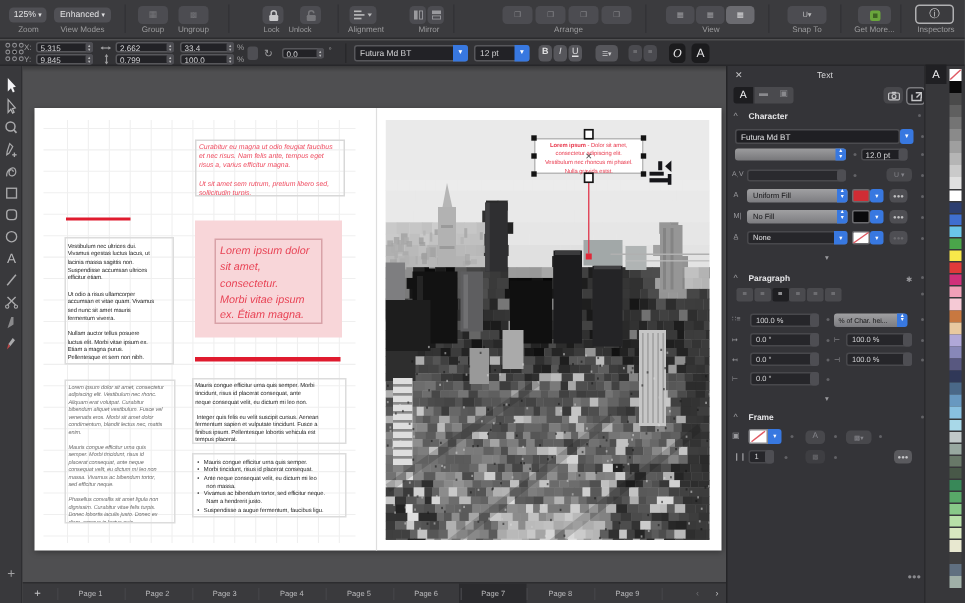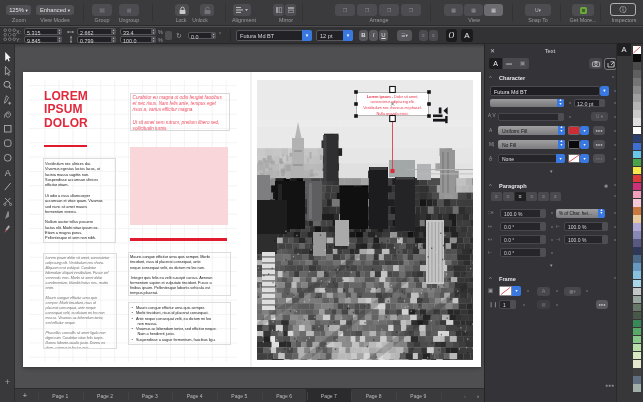--- a/index.html
+++ b/index.html
@@ -191,25 +191,25 @@
       <line x1="6" y1="185.2" x2="214" y2="185.2" stroke="#efefef" stroke-width="0.7"></line>
       <line x1="6" y1="199.5" x2="214" y2="199.5" stroke="#efefef" stroke-width="0.7"></line>
       <line x1="6" y1="213.8" x2="214" y2="213.8" stroke="#efefef" stroke-width="0.7"></line>
       <line x1="6" y1="228.1" x2="214" y2="228.1" stroke="#efefef" stroke-width="0.7"></line>
       <line x1="6" y1="242.4" x2="214" y2="242.4" stroke="#efefef" stroke-width="0.7"></line>
       <line x1="6" y1="256.7" x2="214" y2="256.7" stroke="#efefef" stroke-width="0.7"></line>
       <line x1="6" y1="271.0" x2="214" y2="271.0" stroke="#efefef" stroke-width="0.7"></line>
       <line x1="6" y1="285.3" x2="214" y2="285.3" stroke="#efefef" stroke-width="0.7"></line>
       <line x1="228" y1="0" x2="228" y2="295" stroke="#dedede" stroke-width="0.8"></line>
     </svg>
-    <div class="abs" style="left:29px;top:45.5px;width:70px;color:#e1293c;font-weight:bold;font-size:12px;line-height:13.7px;letter-spacing:0.1px;">LOREM<br>IPSUM<br>DOLOR</div>
     <div class="abs" style="left:29px;top:100.6px;width:43px;height:2.4px;background:#e01b2e;"></div>
     <div class="abs" style="left:114.6px;top:48.8px;width:100px;height:38.2px;border:0.7px solid #d8d8d8;color:#ee4c60;font-style:italic;font-size:4.6px;line-height:6.05px;padding:1.6px 2px;overflow:hidden;">Curabitur eu magna ut odio feugiat faucibus<br>et nec risus. Nam felis ante, tempus eget<br>risus a, varius efficitur magna.<br><br>Ut sit amet sem rutrum, pretium libero sed,<br>sollicitudin turpis.</div>
     <div class="abs" style="left:27.5px;top:114px;width:73.5px;height:84.5px;border:0.7px solid #dcdcdc;color:#242424;font-size:3.9px;line-height:5.32px;padding:2px 0 0 1.6px;overflow:hidden;letter-spacing:-0.05px;">Vestibulum nec ultrices dui.<br>Vivamus egestas luctus lacus, ut<br>lacinia massa sagittis non.<br>Suspendisse accumsan ultrices<br>efficitur etiam.<br><br>Ut odio a risus ullamcorper<br>accumsan et vitae quam. Vivamus<br>sed nunc sit amet mauris<br>fermentum viverra.<br><br>Nullam auctor tellus posuere<br>luctus elit. Morbi vitae ipsum ex.<br>Etiam a magna purus.<br>Pellentesque et sem non nibh.</div>
     <div class="abs" style="left:114.7px;top:102.5px;width:98.3px;height:78.5px;background:#f8d6d9;"></div>
+    <div class="abs" style="left:127.7px;top:114.8px;width:72.3px;height:57px;border:0.8px solid #d8a2a8;color:#e84355;font-style:italic;font-size:7.2px;line-height:10.7px;padding:2.6px 0 0 3px;overflow:hidden;">Lorem ipsum dolor<br>sit amet,<br>consectetur.<br>Morbi vitae ipsum<br>ex. Étiam magna.</div>
     <div class="abs" style="left:114.7px;top:194px;width:97.7px;height:2.5px;background:#e01b2e;"></div>
     <div class="abs" style="left:28px;top:209px;width:73.7px;height:96px;border:0.7px solid #dcdcdc;color:#6e6e6e;font-style:italic;font-size:3.7px;line-height:5.02px;padding:1.8px 0 0 1.6px;overflow:hidden;letter-spacing:-0.05px;">Lorem ipsum dolor sit amet, consectetur<br>adipiscing elit. Vestibulum nec rhonc.<br>Aliquam erat volutpat. Curabitur<br>bibendum aliquet vestibulum. Fusce vel<br>venenatis eros. Morbi sit amet dolor<br>condimentum, blandit lectus nec, mattis<br>enim.<br><br>Mauris congue efficitur urna quis<br>semper. Morbi tincidunt, risus id<br>placerat consequat, ante neque<br>consequat velit, eu dictum mi leo non<br>massa. Vivamus ac bibendum tortor,<br>sed efficitur neque.<br><br>Phasellus convallis sit amet ligula non<br>dignissim. Curabitur vitae felis turpis.<br>Donec lobortis iaculis justo. Donec ex<br>diam, congue in lectus quis.</div>
     <div class="abs" style="left:112.5px;top:207.5px;width:103.1px;height:44px;border:0.7px solid #dcdcdc;color:#242424;font-size:3.9px;line-height:5.15px;padding:1.8px 0 0 1.6px;overflow:hidden;letter-spacing:-0.05px;">Mauris congue efficitur urna quis semper. Morbi<br>tincidunt, risus id placerat consequat, ante<br>neque consequat velit, eu dictum mi leo non.<br><br>&nbsp;Integer quis felis eu velit suscipit cursus. Aenean<br>fermentum sapien et vulputate tincidunt. Fusce a<br>finibus ipsum. Pellentesque lobortis vehicula est<br>tempus placerat.</div>
     <div class="abs" style="left:112.5px;top:258px;width:103.1px;height:42.5px;border:0.7px solid #dcdcdc;color:#242424;font-size:3.9px;line-height:5.3px;padding:2px 0 0 3px;overflow:hidden;letter-spacing:-0.05px;">
       <div style="padding-left:6px;text-indent:-6px;">•&nbsp;&nbsp;&nbsp;Mauris congue efficitur urna quis semper.</div>
       <div style="padding-left:6px;text-indent:-6px;">•&nbsp;&nbsp;&nbsp;Morbi tincidunt, risus id placerat consequat.</div>
       <div style="padding-left:6px;text-indent:-6px;">•&nbsp;&nbsp;&nbsp;Ante neque consequat velit, eu dictum mi leo<br>non massa.</div>
       <div style="padding-left:6px;text-indent:-6px;">•&nbsp;&nbsp;&nbsp;Vivamus ac bibendum tortor, sed efficitur neque.<br>Nam a hendrerit justo.</div>
       <div style="padding-left:6px;text-indent:-6px;">•&nbsp;&nbsp;&nbsp;Suspendisse a augue fermentum, faucibus ligu.</div>
     </div>

